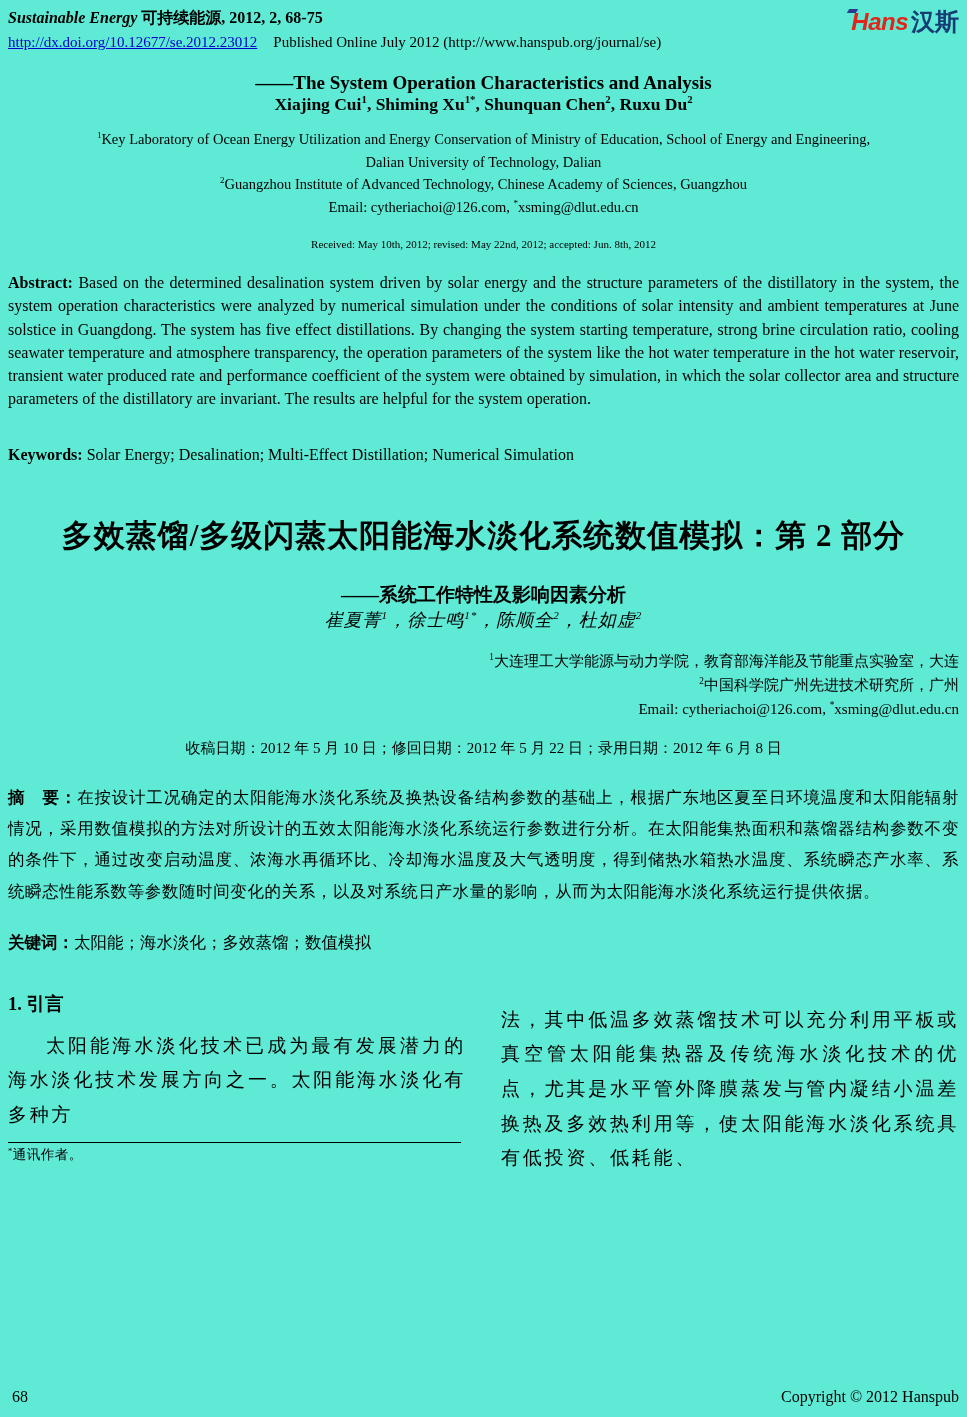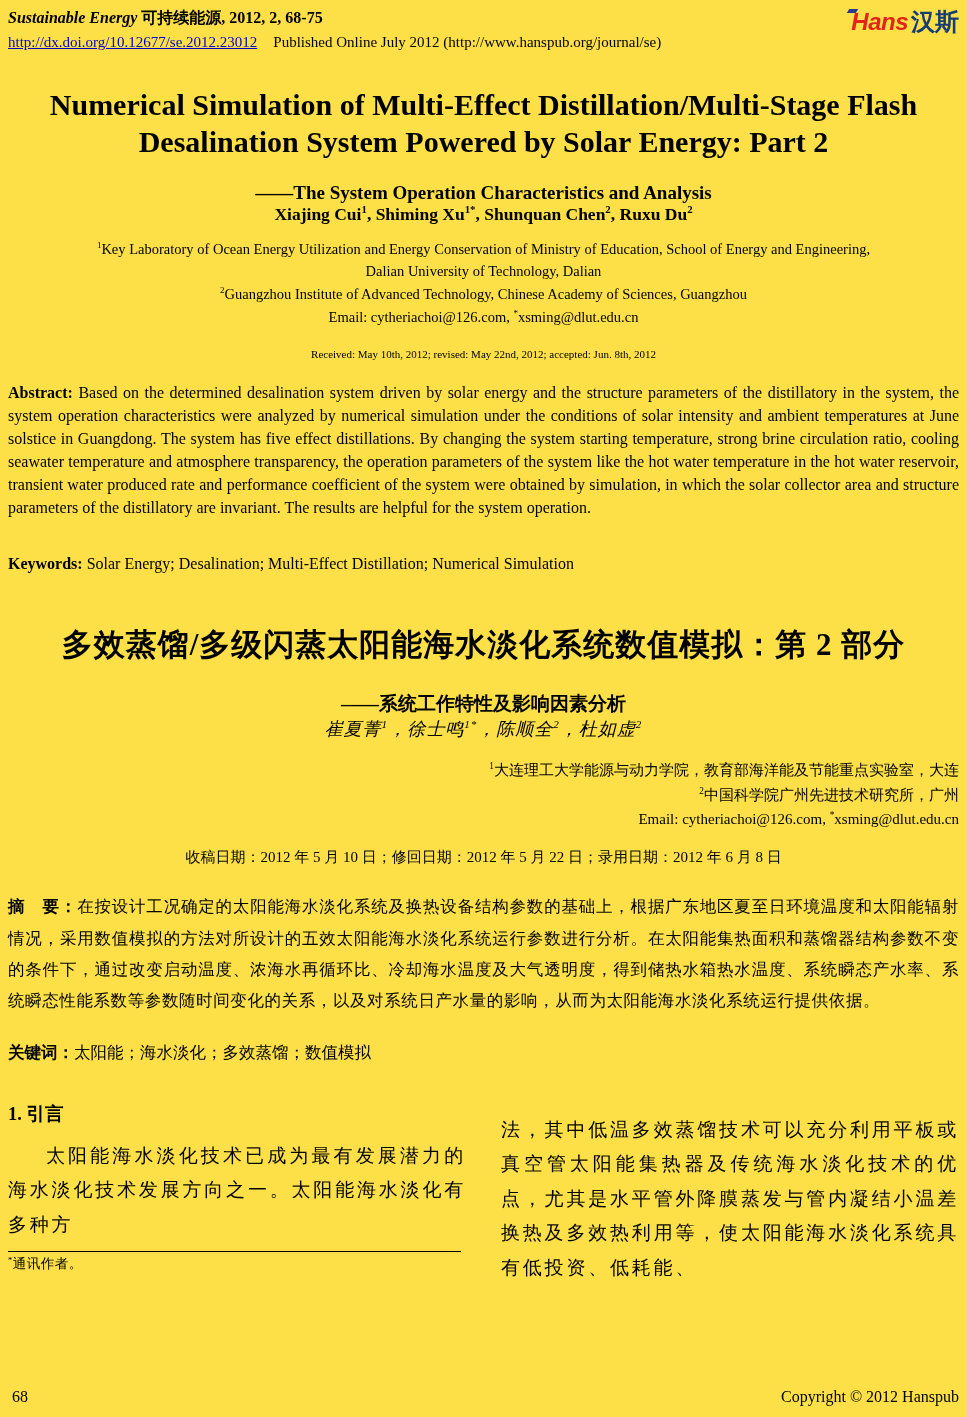--- a/index.html
+++ b/index.html
@@ -1,17 +1,17 @@
 <!DOCTYPE html>
 <html><head>
 <meta charset="utf-8">
 <style>
   html,body{margin:0;padding:0;background:#fff;}
   .page{
-    width:967px;height:1417px;position:relative;background:#fde047;color:#000;
+    width:967px;height:1417px;position:relative;background:#5eead4;color:#000;
     font-family:"Liberation Serif","DejaVu Serif",serif;
     box-sizing:border-box;padding:8px 8px 0 8px;overflow:hidden;
   }
   sup{font-size:0.62em;line-height:0;vertical-align:super;}
   
   .header{display:flex;justify-content:space-between;align-items:flex-start;}
   .hline1{font-size:16px;font-weight:bold;}
   .journal-name{font-style:italic;}
   .hline2{font-size:15px;margin-top:5px;}
   .doi{color:#0000cc;text-decoration:underline;cursor:pointer;}
@@ -63,21 +63,20 @@
       <div class="hline2">
         <span class="doi">http://dx.doi.org/10.12677/se.2012.23012</span><span class="pubinfo">Published Online July 2012 (http://www.hanspub.org/journal/se)</span>
       </div>
     </div>
     <div class="logo">
       <span class="logo-accent"></span>
       <span class="logo-hans">Hans</span><span class="logo-cn">汉斯</span>
     </div>
   </div>
 
-  <div class="title-en">Numerical Simulation of Multi-Effect Distillation/Multi-Stage Flash Desalination System Powered by Solar Energy: Part 2</div>
   <div class="subtitle-en">——The System Operation Characteristics and Analysis</div>
 
   <div class="authors">
     <span>Xiajing Cui</span><sup>1</sup><span>, Shiming Xu</span><sup>1*</sup><span>, Shunquan Chen</span><sup>2</sup><span>, Ruxu Du</span><sup>2</sup>
   </div>
 
   <div class="affs">
     <div><sup>1</sup><span>Key Laboratory of Ocean Energy Utilization and Energy Conservation of Ministry of Education, School of Energy and Engineering,</span></div>
     <div><span>Dalian University of Technology, Dalian</span></div>
     <div><sup>2</sup><span>Guangzhou Institute of Advanced Technology, Chinese Academy of Sciences, Guangzhou</span></div>

